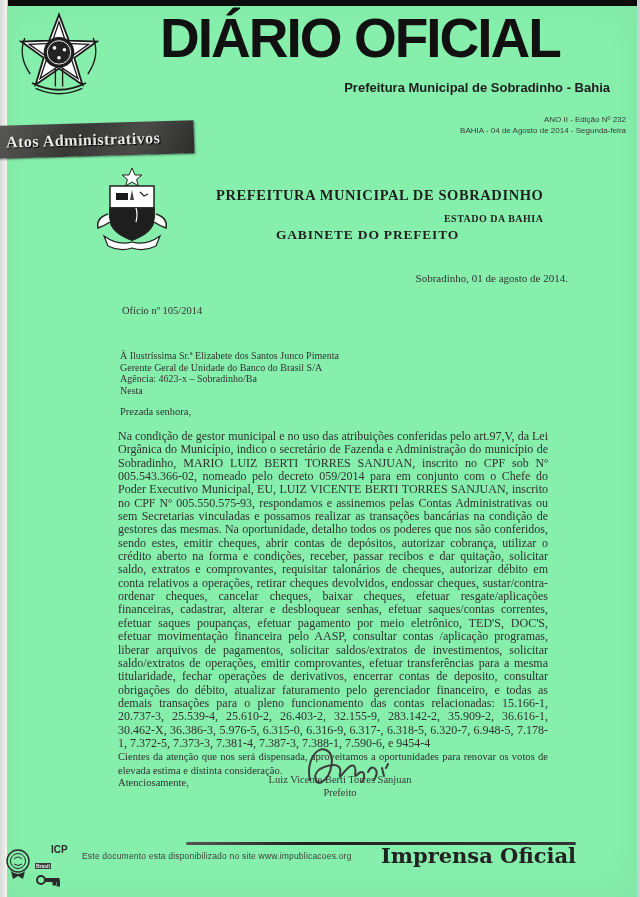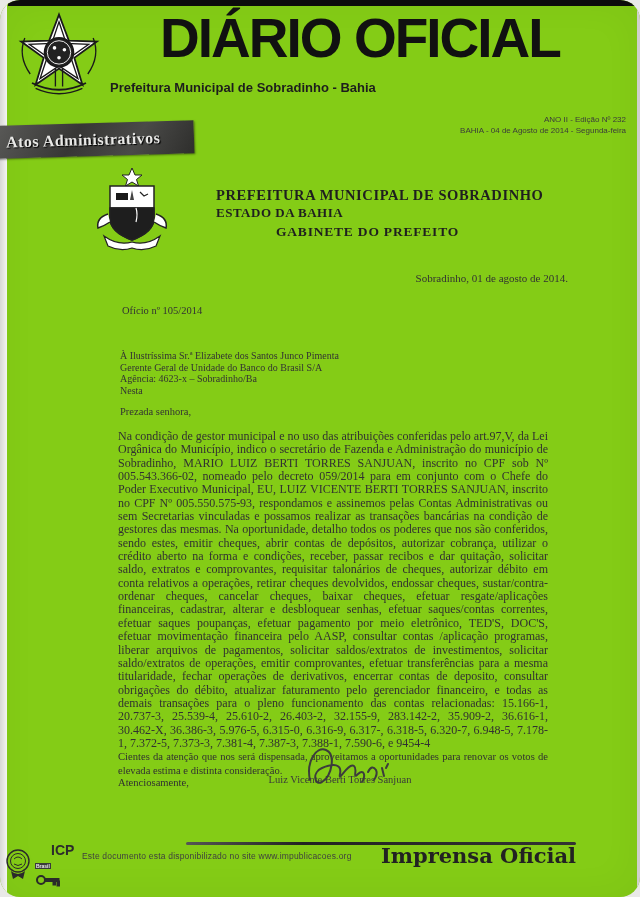--- a/index.html
+++ b/index.html
@@ -1,36 +1,35 @@
 <!DOCTYPE html>
 <html><head>
 <meta charset="utf-8">
 <style>
   * { margin:0; padding:0; box-sizing:border-box; }
   html,body { width:640px; height:897px; }
   body { font-family:"Liberation Serif", serif; background:#e9e9e7; }
   .page {
     position:relative; width:640px; height:897px; overflow:hidden;
-    background:#84cc16; color:#2e2e2e;
+    background:#86efac; color:#2e2e2e;
     box-shadow:inset 0 0 40px rgba(0,0,0,0.05);
-    border-radius:20px;
   }
   .scan-topbar { position:absolute; left:8px; top:0; width:632px; height:6px; background:#0c0c0c; }
   .scan-leftedge { position:absolute; left:0; top:0; width:7px; height:897px; background:linear-gradient(90deg,#d8d8d6,#f4f4f2); }
   .scan-rightedge { position:absolute; right:0; top:0; width:3px; height:897px; background:#cfcfcd; }
 
   
   .emblem { position:absolute; left:14px; top:7px; width:90px; height:98px; }
   .paper-title {
     position:absolute; left:110px; top:6px; width:500px; text-align:center;
     font-family:"Liberation Sans", sans-serif; font-weight:bold;
     font-size:55px; letter-spacing:-2px; color:#111; white-space:nowrap;
   }
   .paper-subtitle {
-    position:absolute; left:110px; top:80px; width:500px; text-align:left;
+    position:absolute; left:110px; top:80px; width:500px; text-align:right;
     font-family:"Liberation Sans", sans-serif; font-weight:bold; font-size:13px; color:#1d1d1d;
   }
   .section-banner {
     position:absolute; left:-4px; top:123px; width:198px; height:33px;
     background:linear-gradient(120deg,#5a5a58 0%,#373735 40%,#4a4a48 70%,#2e2e2c 100%);
     transform:rotate(-1.6deg);
     display:flex; align-items:center; padding-left:10px;
     box-shadow:1px 1px 2px rgba(0,0,0,0.4);
   }
   .section-banner span {
@@ -39,21 +38,21 @@
   }
   .edition-info {
     position:absolute; right:14px; top:114px; text-align:right;
     font-family:"Liberation Sans", sans-serif; font-size:8px; line-height:11px; color:#3b3b3b;
   }
 
   
   .crest { position:absolute; left:92px; top:166px; width:80px; height:88px; }
   .letterhead { position:absolute; left:216px; top:187px; font-family:"Liberation Serif", serif; color:#1f1f1f; }
   .letterhead .lh1 { font-weight:bold; font-size:14.5px; letter-spacing:0.6px; }
-  .letterhead .lh2 { font-weight:bold; font-size:13px; letter-spacing:0.5px; margin-top:1px; }
+  .letterhead .lh2 { font-weight:bold; font-size:10px; letter-spacing:0.5px; margin-top:9px;text-align:right; }
   .letterhead .lh3 { font-weight:bold; font-size:13.5px; letter-spacing:0.8px; margin-top:3px; margin-left:60px; }
 
   
   .dateline { position:absolute; right:72px; top:272px; font-size:11px; color:#333; }
   .reference { position:absolute; left:122px; top:305px; font-size:10.5px; color:#333; }
   .addressee { position:absolute; left:120px; top:350px; font-size:10px; line-height:11.5px; color:#333; }
   .salutation { position:absolute; left:120px; top:406px; font-size:10.5px; color:#333; }
   .letter-flow { position:absolute; left:118px; top:430px; width:430px; color:#313131; }
   .body-par { font-size:12px; line-height:13.35px; text-align:justify; }
   .closing-par { font-size:10.6px; line-height:13.3px; text-align:justify; }
@@ -62,21 +61,21 @@
   .sig-scribble { position:absolute; left:292px; top:742px; width:110px; height:50px; }
   .sig-name { position:absolute; left:210px; top:774px; width:260px; text-align:center; font-size:10.5px; color:#3a3a3a; }
   .sig-title { position:absolute; left:210px; top:787px; width:260px; text-align:center; font-size:10.5px; color:#3a3a3a; }
 
   
   .footer-rule { position:absolute; left:186px; top:842px; width:390px; height:3px;
     background:linear-gradient(90deg,#555,#222 30%,#333); border-radius:2px; }
   .footer-seal { position:absolute; left:3px; top:847px; width:30px; height:38px; }
   .icp-logo { position:absolute; left:35px; top:846px; width:30px; height:40px;
     font-family:"Liberation Sans", sans-serif; color:#2c2c2c; }
-  .icp-logo .icp-word { font-weight:bold; font-size:14px; line-height:8px;padding-left:16px; }
+  .icp-logo .icp-word { font-weight:bold; font-size:10px; line-height:8px;padding-left:16px; }
   .icp-logo .icp-sub { font-size:5px; font-weight:bold; background:#3a3a3a; color:#eee; padding:0 1px; display:inline-block; }
   .footer-text1 { position:absolute; left:66px; top:851px; font-family:"Liberation Sans", sans-serif;
     font-size:8.5px; color:#3f3f3f; letter-spacing:0.2px;margin-left:16px; }
   .footer-text2 { position:absolute; left:66px; top:866px; width:545px; font-family:"Liberation Sans", sans-serif;
     font-size:7.3px; color:#4a4a4a; letter-spacing:0.2px; }
   .imprensa { position:absolute; right:64px; top:843px; font-family:"DejaVu Serif", serif;
     font-weight:bold; font-size:21px; color:#222; }
 </style>
 </head>
 <body>
@@ -156,20 +155,21 @@
   </div>
 
   <svg class="sig-scribble" viewBox="0 0 110 50">
     <g stroke="#3c3c3c" stroke-width="2" fill="none" stroke-linecap="round">
       <path d="M18 38 C14 20 24 4 34 8 C44 12 40 34 30 40 C22 44 20 30 30 26 C42 21 50 22 48 32 C46 42 56 20 62 24 C66 27 60 38 66 32 C72 26 74 34 70 40"></path>
       <path d="M76 30 q4 -8 8 -2 q2 4 -2 10"></path>
       <path d="M90 26 l2 8 M96 22 l-2 4"></path>
     </g>
   </svg>
   <div class="sig-name">Luiz Vicente Berti Torres Sanjuan</div>
+  <div class="sig-title">Prefeito</div>
 
   <div class="footer-rule"></div>
 
   <svg class="footer-seal" viewBox="0 0 30 38">
     <g stroke="#2a2a2a" fill="none" stroke-width="1.4">
       <circle cx="15" cy="14" r="11"></circle>
       <circle cx="15" cy="14" r="7.5" stroke-width="1"></circle>
       <path d="M11 12 q4 -4 8 0 M11 17 q4 3 8 0" stroke-width="1"></path>
       <path d="M8 24 q7 6 14 0 l-2 8 -5 -3 -5 3 Z" fill="#2a2a2a" stroke="none"></path>
     </g>

